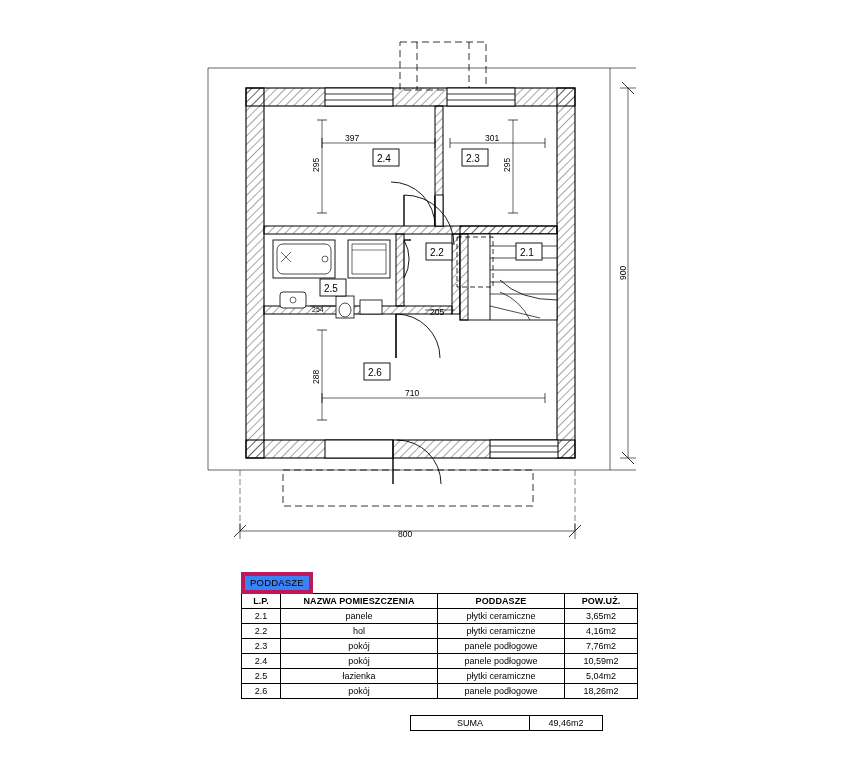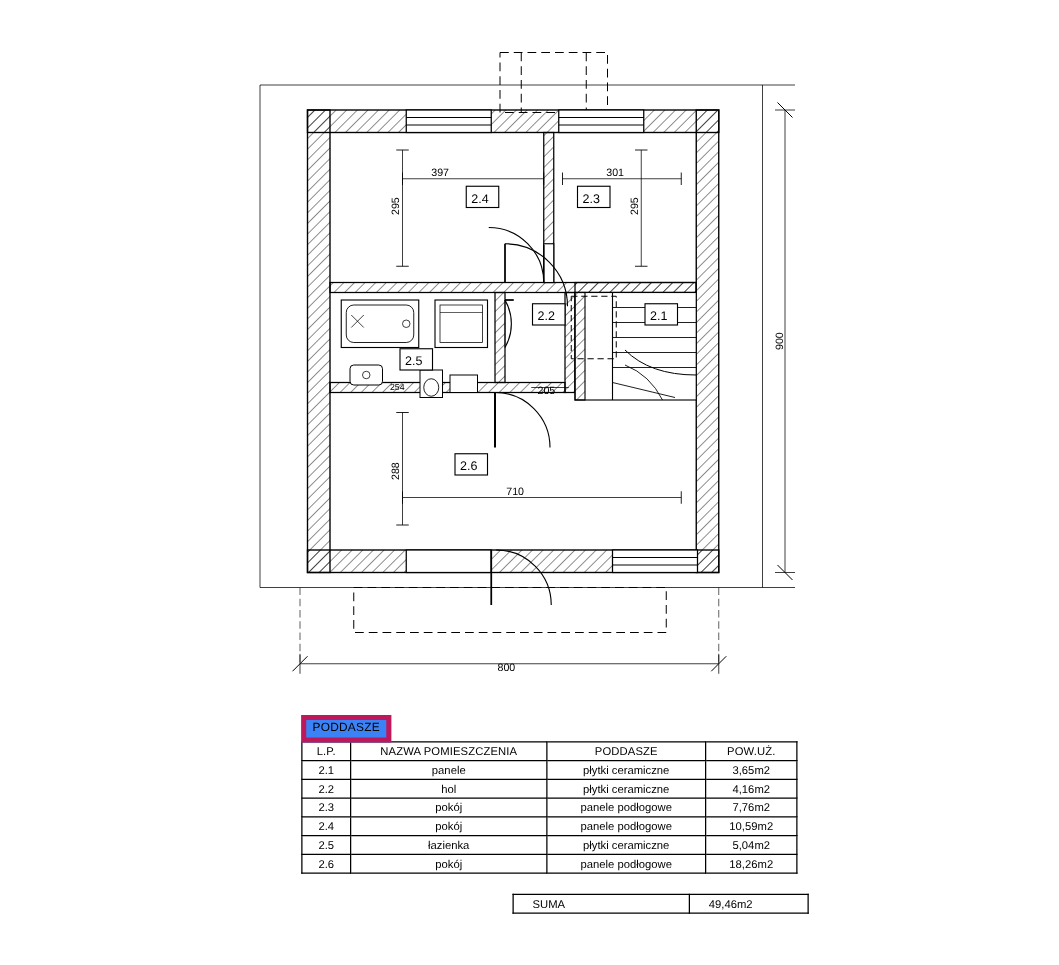--- a/index.html
+++ b/index.html
@@ -38,32 +38,32 @@
     padding:0 4px;
     font-size:9px;
     text-align:center;
     white-space:nowrap;
     line-height:13px;
   }
   table.rooms td.c-lp{width:30px;}
   table.rooms td.c-name{width:148px;}
   table.rooms td.c-floor{width:118px;}
   table.rooms td.c-area{width:64px;}
-  table.rooms tr.head td{font-weight:normal;letter-spacing:.1px;}
+  table.rooms tr.head td{font-weight:bold;letter-spacing:.1px;}
   .sum-wrap{
     position:absolute;
     left:410px;top:715px;
   }
   table.sum{border-collapse:collapse;background:#fff;}
   table.sum td{
     border:1px solid #000;
     height:14px;
-    padding:0 15px;
+    padding:0 4px;
     font-size:9px;
-    text-align:left;
+    text-align:center;
     line-height:13px;
   }
   table.sum td.c-label{width:110px;}
   table.sum td.c-val{width:64px;}
 </style>
 </head>
 <body>
 
 <svg id="plan" viewBox="0 0 847 772">
   <defs>

